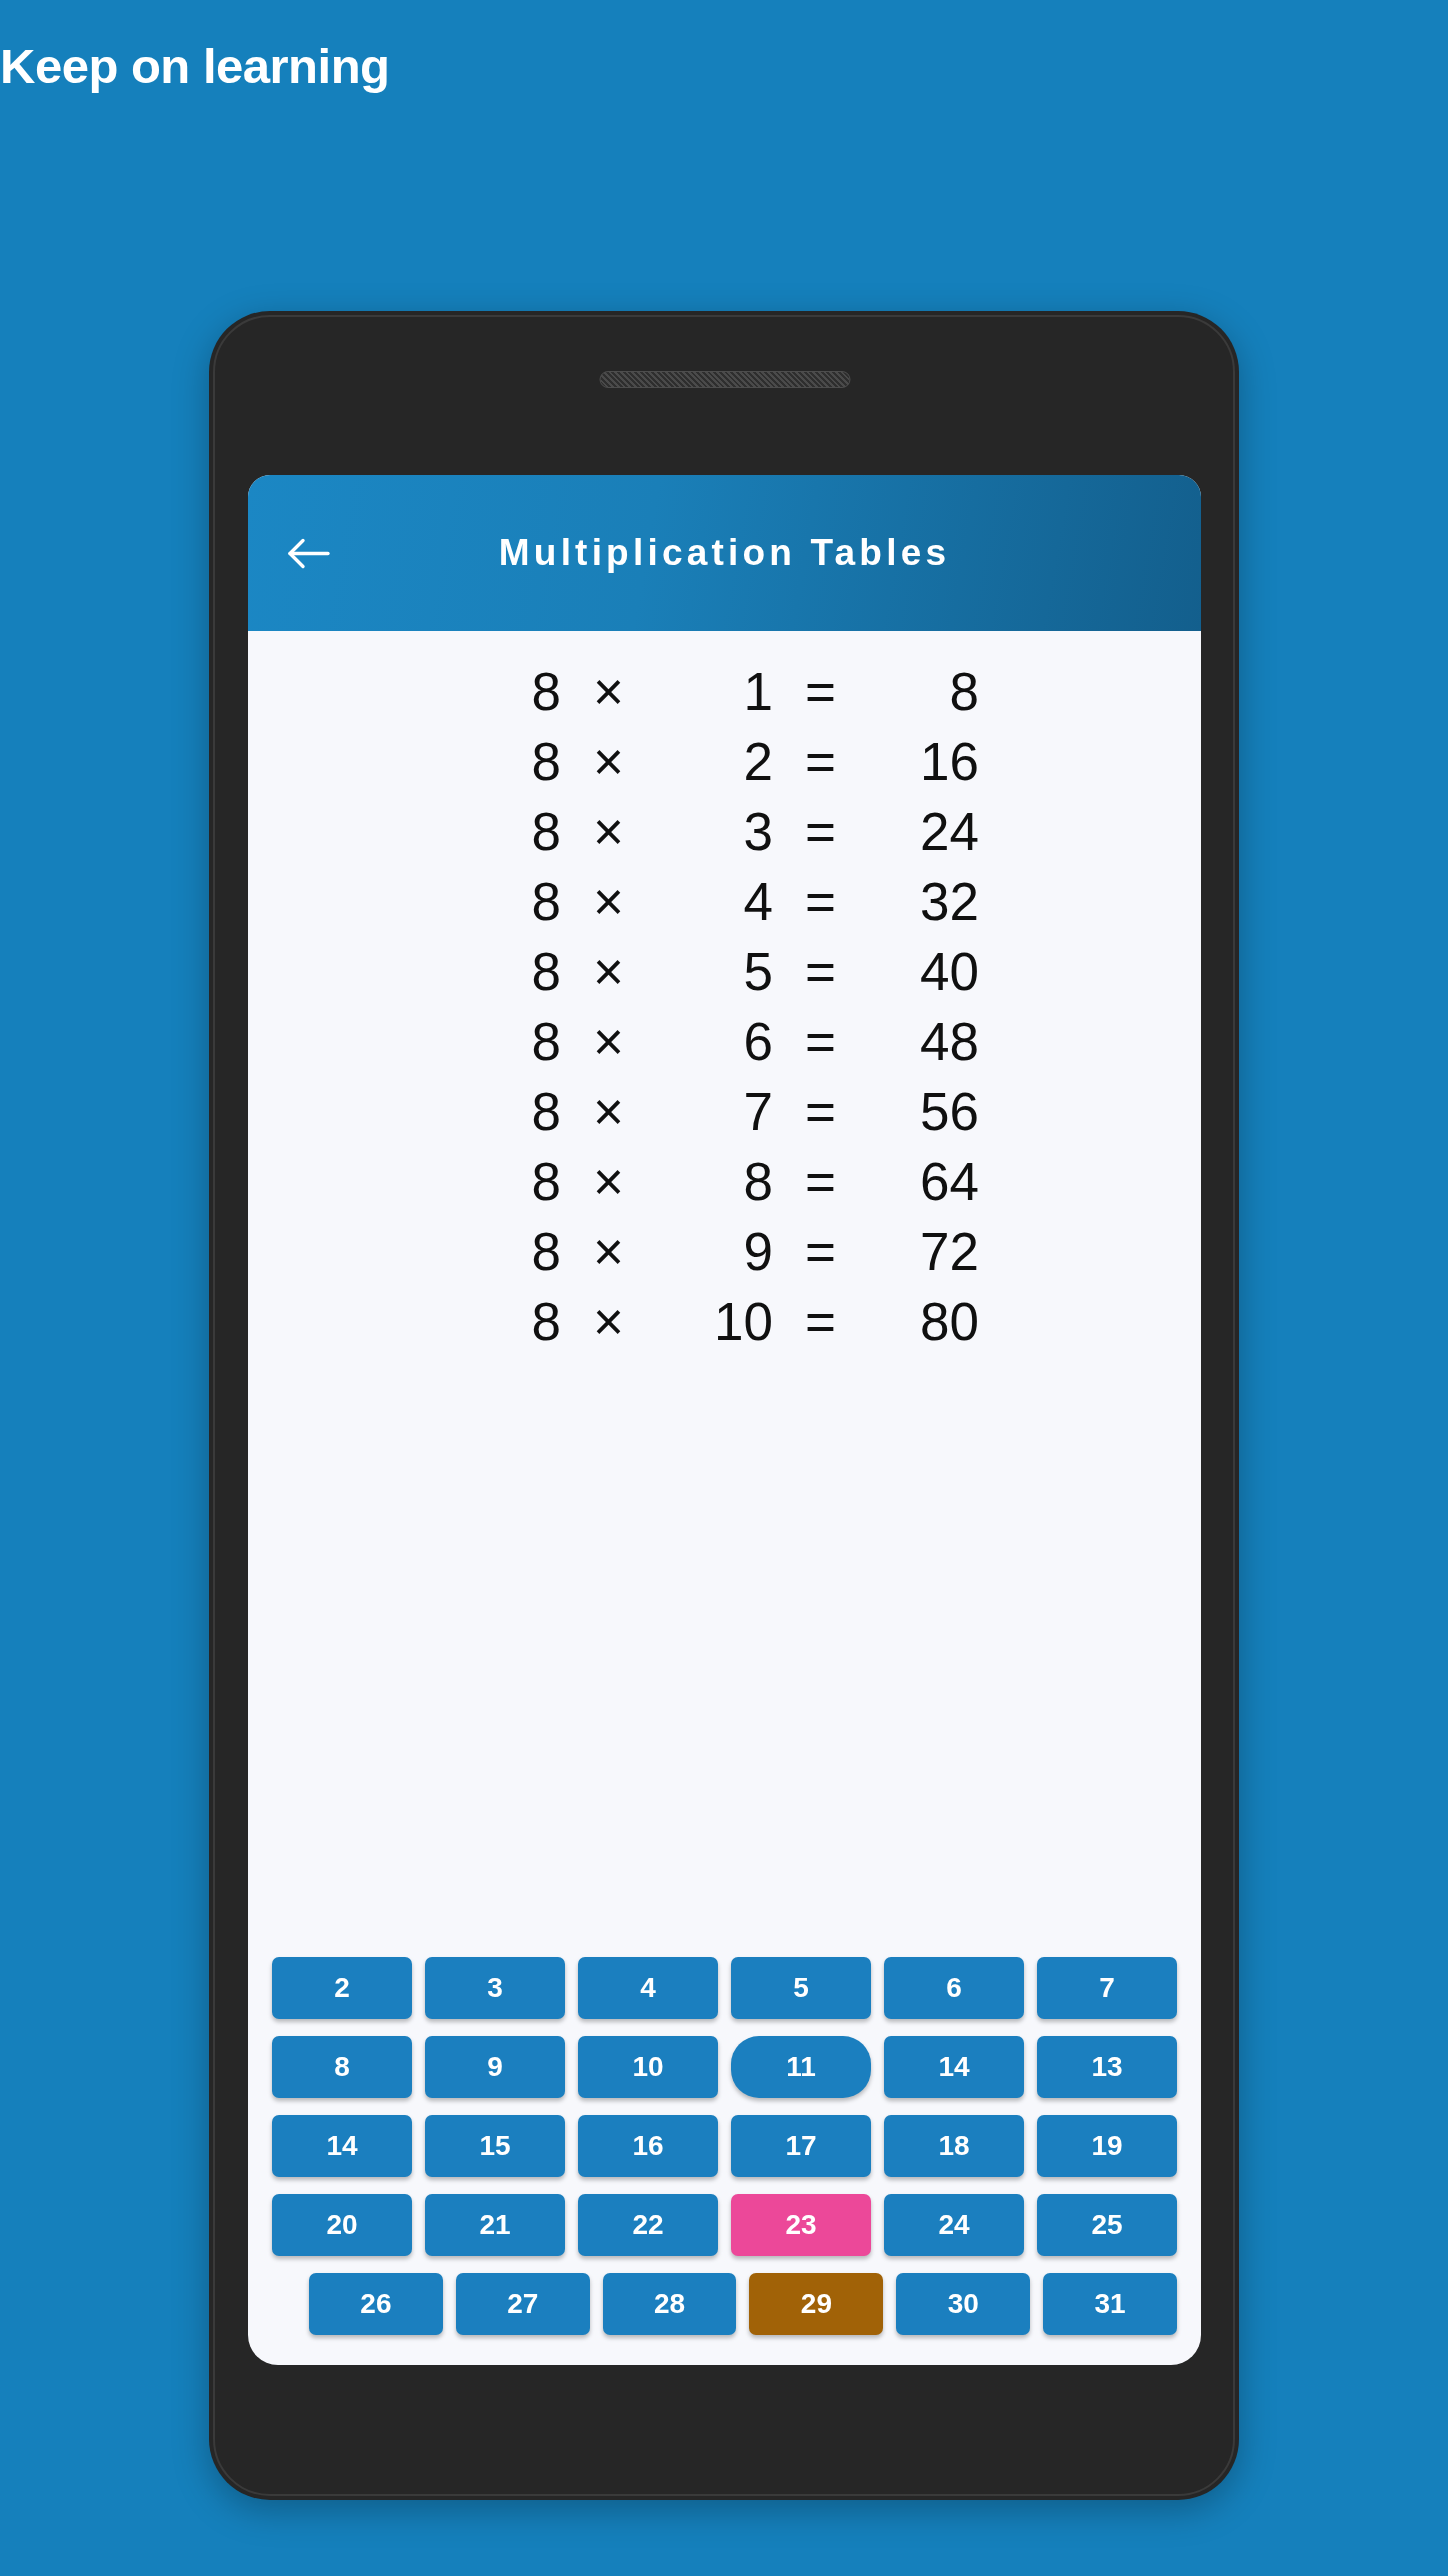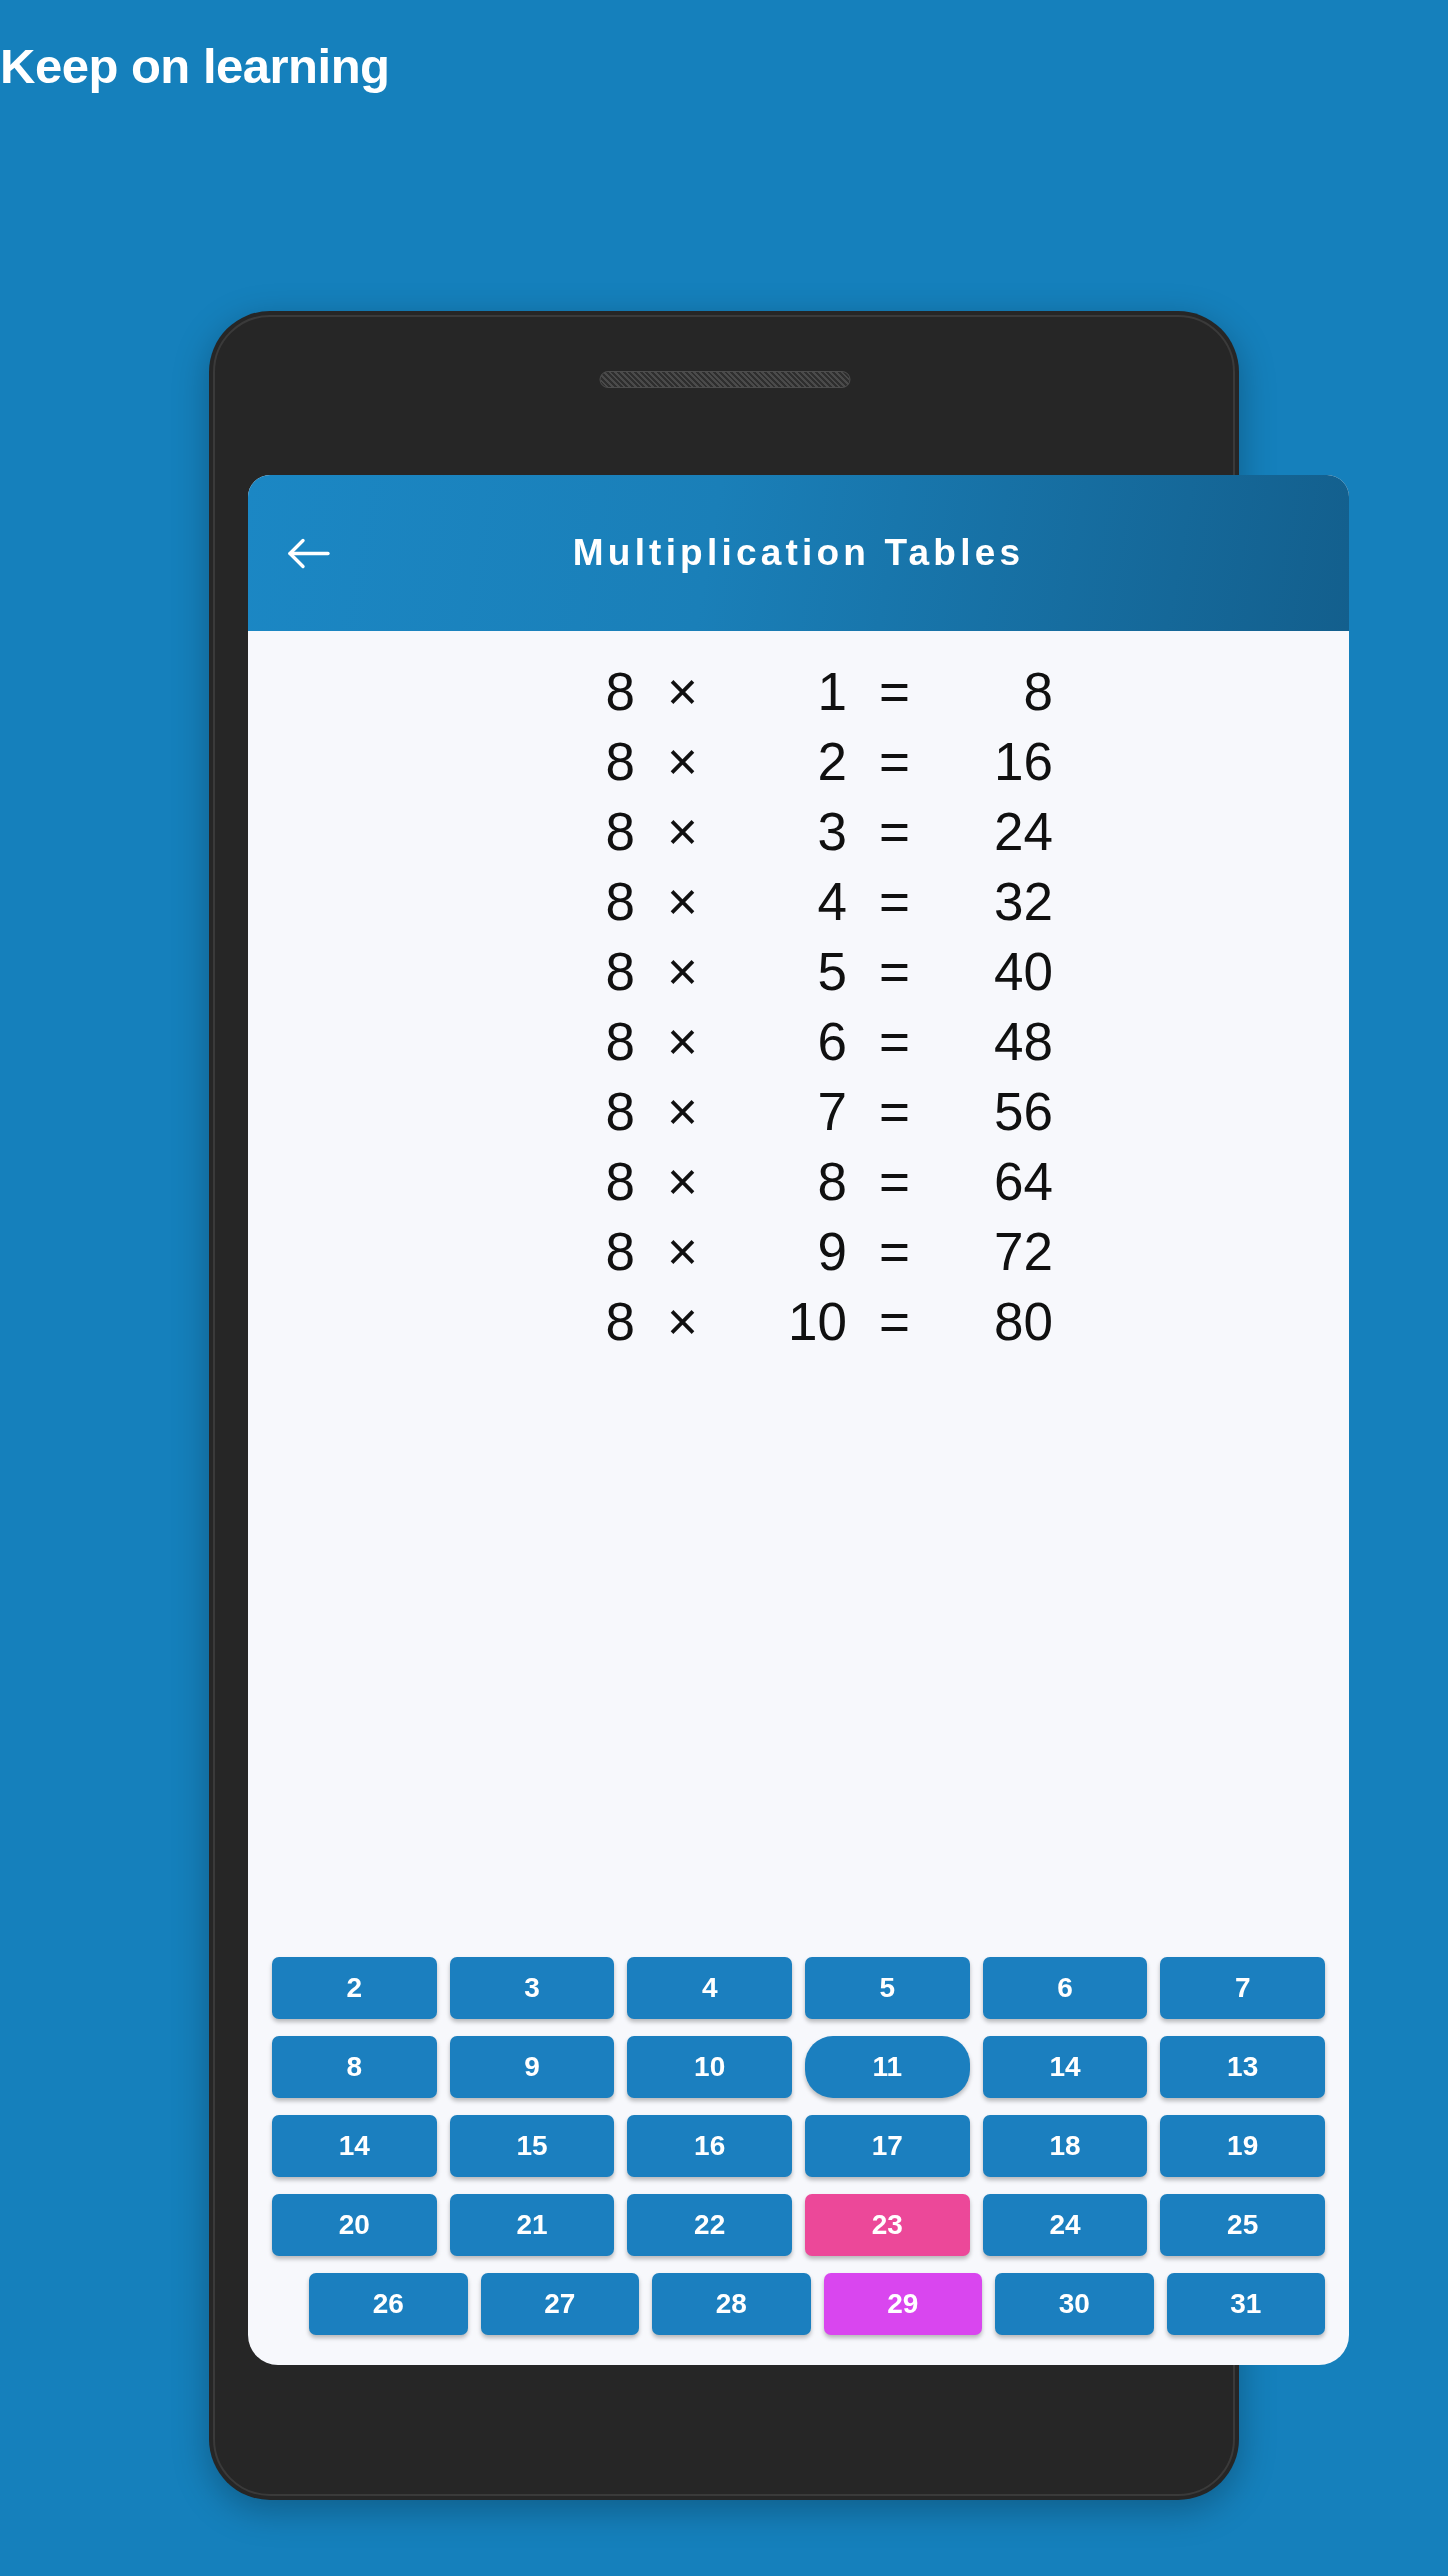--- a/index.html
+++ b/index.html
@@ -60,21 +60,21 @@
     background:
       repeating-linear-gradient(45deg, #4a4a4a 0 2px, #2e2e2e 2px 4px);
     border: 1px solid #4d4d4d;
   }
 
   
   .screen {
     position: absolute;
     left: 248px;
     top: 475px;
-    width: 1101px;
+    width: 953px;
     height: 1890px;
     background: #f7f8fc;
     border-radius: 22px 22px 30px 30px;
     overflow: hidden;
     display: flex;
     flex-direction: column;
   }
 
   
   .appbar {
@@ -287,20 +287,20 @@
         <button class="num-btn" style="background: rgb(27, 127, 191);">21</button>
         <button class="num-btn" style="background: rgb(27, 127, 191);">22</button>
         <button class="num-btn" style="background: #ec4899;">23</button>
         <button class="num-btn" style="background: rgb(27, 127, 191);">24</button>
         <button class="num-btn" style="background: rgb(27, 127, 191);">25</button>
       </div>
       <div class="pad-row">
         <button class="num-btn" style="background: rgb(27, 127, 191); margin-left: 37px;">26</button>
         <button class="num-btn" style="background: rgb(27, 127, 191);">27</button>
         <button class="num-btn" style="background: rgb(27, 127, 191);">28</button>
-        <button class="num-btn" style="background: #d946ef;">29</button>
+        <button class="num-btn" style="background: #a16207;">29</button>
         <button class="num-btn" style="background: rgb(27, 127, 191);">30</button>
         <button class="num-btn" style="background: rgb(27, 127, 191);">31</button>
       </div>
     </div>
 
 </div>
 
 
 </body></html>

